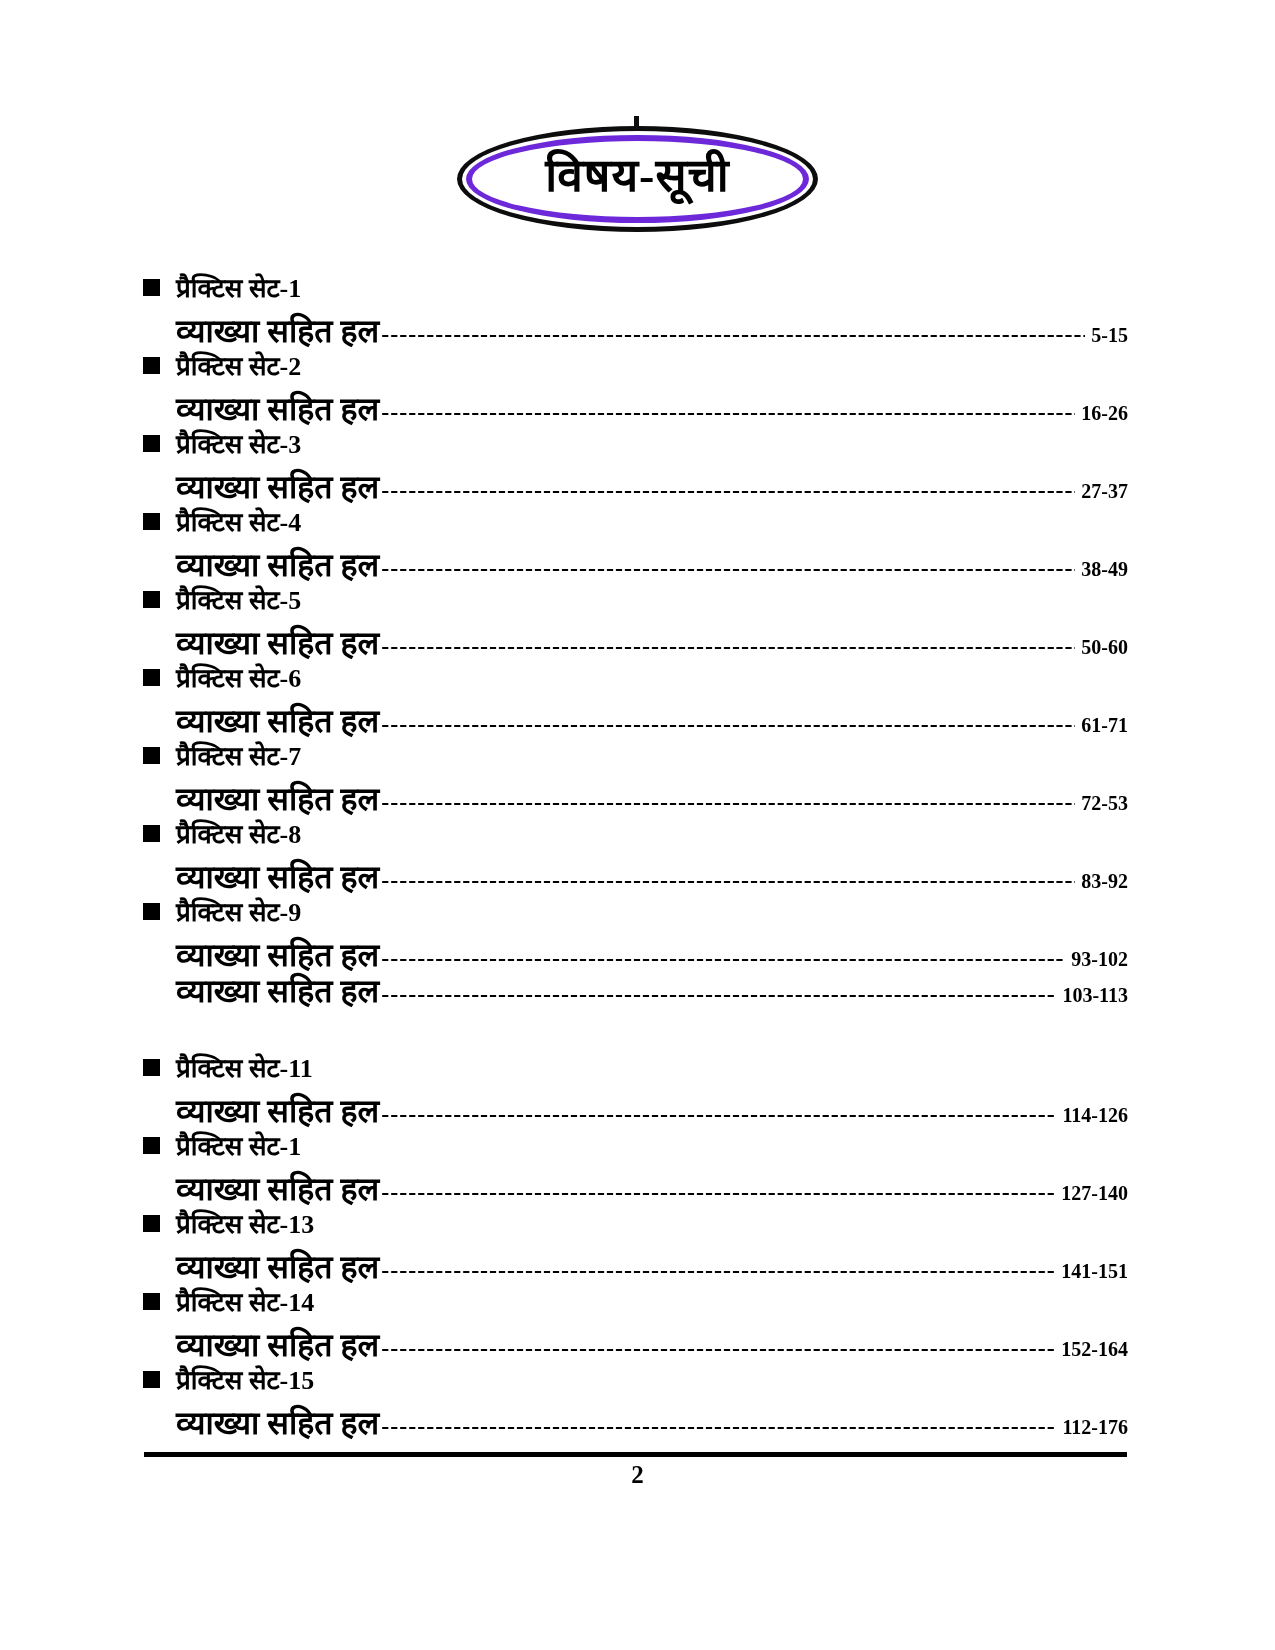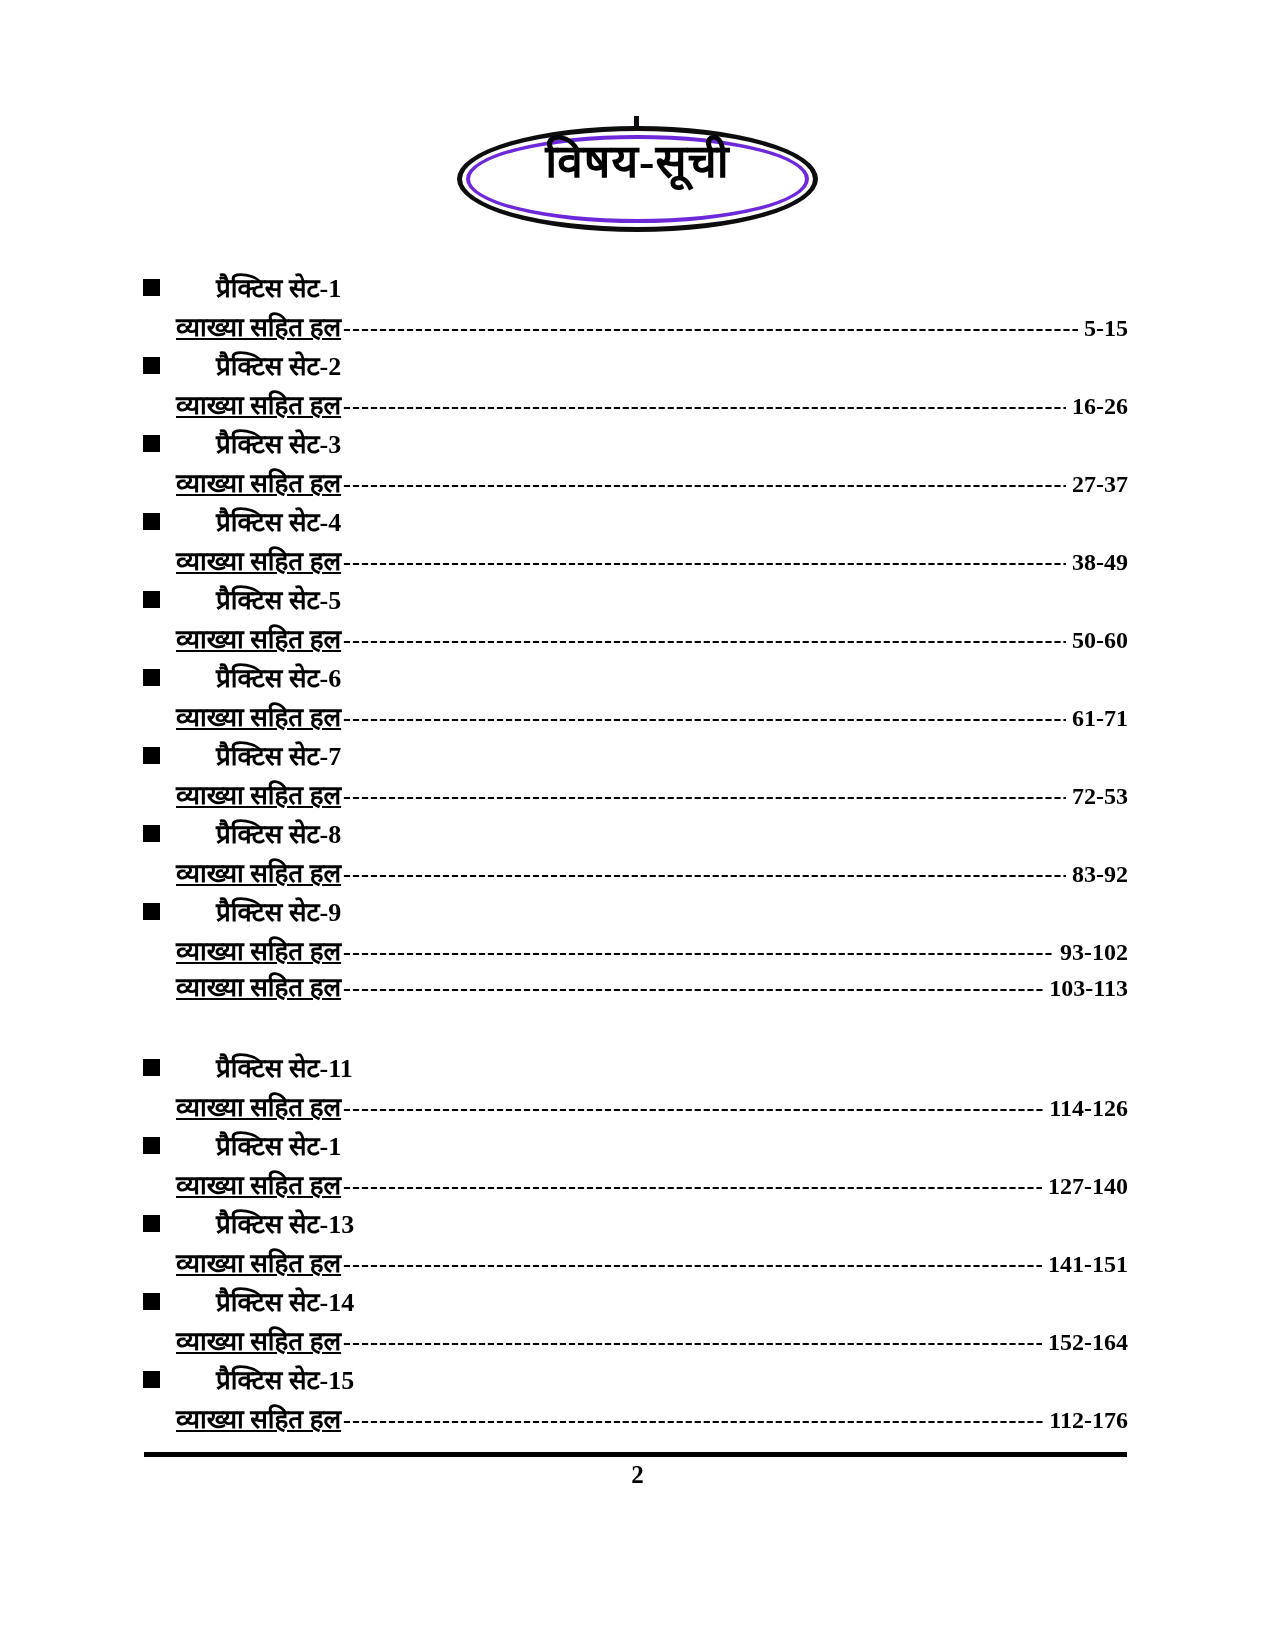--- a/index.html
+++ b/index.html
@@ -20,23 +20,23 @@
     position: absolute;
     left: 457px; top: 126px;
     width: 361px; height: 106px;
     border: 5px solid #0d0d0d;
     border-radius: 50%;
     padding: 4px;
     background: #ffffff;
   }
   .oval-inner {
     width: 100%; height: 100%;
-    border: 4px solid #6d28d9;
+    border: 6px solid #6d28d9;
     border-radius: 50%;
-    display: flex; align-items: flex-start; justify-content: center;
+    display: flex; align-items: center; justify-content: center;
   }
   .page-title {
     font-size: 46px;
     font-weight: bold;
     letter-spacing: 1px;
     line-height: 1;
     padding-bottom: 6px;
     white-space: nowrap;
   }
   .tick-mark {
@@ -47,59 +47,58 @@
   }
   
   .toc {
     position: absolute;
     left: 143px; top: 266px;
     width: 985px;
   }
   .toc-item { height: 78px; }
   .toc-title-line {
     height: 42px;
-    display: flex; align-items: center; gap: 40px;
+    display: flex; align-items: center;
   }
   .bullet {
     width: 17px; height: 17px;
     background: #000000;
     flex: 0 0 auto;
     margin-right: 16px;
   }
   .toc-label {
     font-size: 26px;
     font-weight: bold;
     white-space: nowrap;
   }
   .toc-sub-line {
     height: 36px;
     display: flex; align-items: baseline;
     padding-left: 33px;
     font-weight: bold;
   }
   .toc-sub-label {
-    font-size: 26px;
+    font-size: 32px;
     font-weight: bold;
     white-space: nowrap;
     flex: 0 0 auto;
-    text-decoration: underline;
   }
   .leader {
     flex: 1 1 auto;
     overflow: hidden;
     white-space: nowrap;
     font-size: 24px;
     font-weight: bold;
     letter-spacing: 1px;
     margin: 0 2px;
   }
   .toc-pages {
     flex: 0 0 auto;
     font-family: "Liberation Serif", "DejaVu Serif", serif;
-    font-size: 24px;
+    font-size: 20px;
     font-weight: bold;
     white-space: nowrap;
     padding-left: 4px;
   }
   
   .footer-rule {
     position: absolute;
     left: 144px; top: 1452px;
     width: 983px; height: 5px;
     background: #000000;

